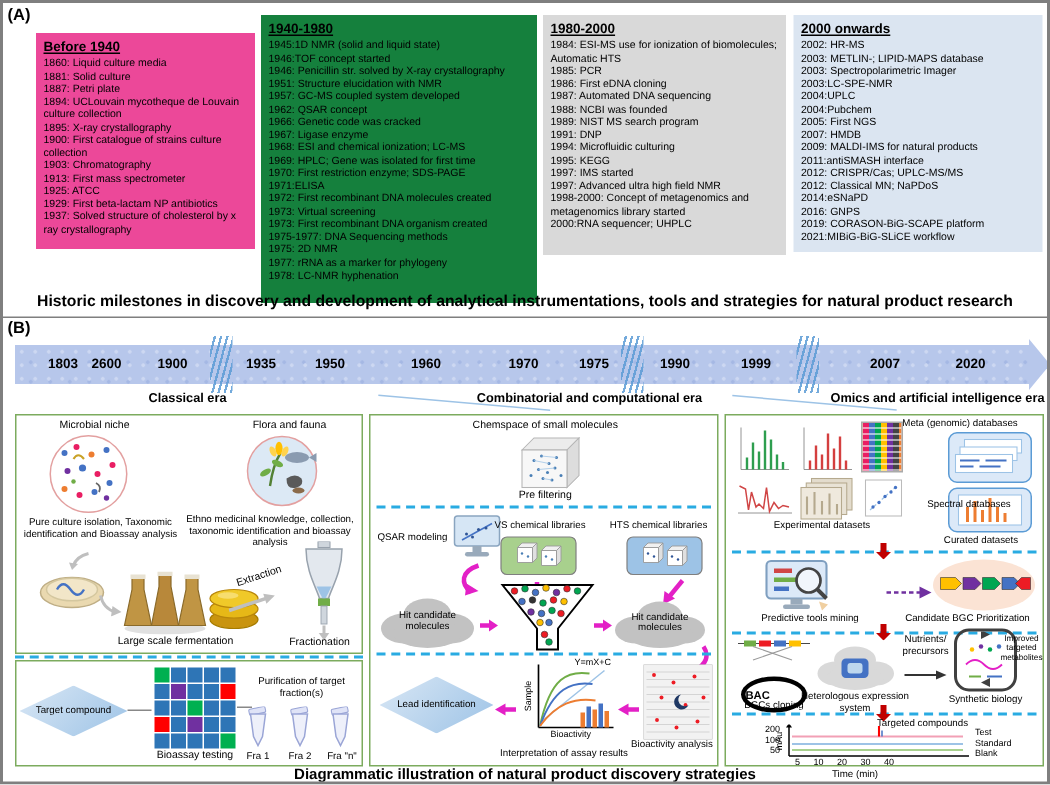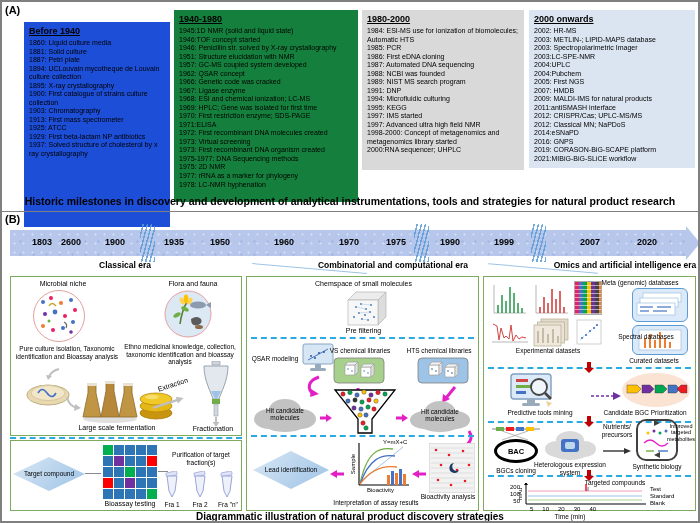--- a/index.html
+++ b/index.html
@@ -51,21 +51,21 @@
   #xtk div{font-size:6px;line-height:1;}
   .serlbl{position:absolute;font-size:6px;line-height:1;}
 </style>
 </head>
 <body>
 
 <div class="fig">
 
   <div class="panel-label" style="left:3px;top:2px">(A)</div>
 
-  <div class="mbox" style="left:22px;top:20px;width:146px;height:205px;background:#1d4ed8">
+  <div class="mbox" style="left:22px;top:20px;width:146px;height:144px;background:#ec4899">
     <div class="mtitle">Before 1940</div>
     <div>
         <div>1860: Liquid culture media</div>
         <div>1881: Solid culture</div>
         <div>1887: Petri plate</div>
         <div>1894: UCLouvain mycotheque de Louvain culture collection</div>
         <div>1895: X-ray crystallography</div>
         <div>1900: First catalogue of strains culture collection</div>
         <div>1903: Chromatography</div>
         <div>1913: First mass spectrometer</div>
@@ -703,21 +703,21 @@
       <svg width="52" height="16">
         <line x1="2" y1="4" x2="50" y2="4" stroke="#333" stroke-width="0.6"></line>
         <rect x="6" y="2" width="8" height="4" fill="#70ad47"></rect>
           <rect x="16" y="2" width="8" height="4" fill="#ed1c24"></rect>
           <rect x="26" y="2" width="8" height="4" fill="#4472c4"></rect>
           <rect x="36" y="2" width="8" height="4" fill="#ffc000"></rect>
         <line x1="12" y1="6" x2="38" y2="15" stroke="#999" stroke-width="0.7"></line>
           <line x1="38" y1="6" x2="12" y2="15" stroke="#999" stroke-width="0.7"></line>
       </svg>
     </div>
-    <div class="abs" style="left:10px;top:162px;width:44px;height:24px;border:3.5px solid #000;border-radius:50%;display:flex;align-items:center;justify-content:center">
+    <div class="abs" style="left:10px;top:174px;width:44px;height:24px;border:3.5px solid #000;border-radius:50%;display:flex;align-items:center;justify-content:flex-start">
       <span style="font-size:7.5px;font-weight:bold">BAC</span>
     </div>
     <div class="lbl" style="left:0px;top:190px;width:64px">BGCs cloning</div>
     <div class="abs" style="left:58px;top:150px">
       <svg width="56" height="34">
           <g fill="#d9d9d9">
             <ellipse cx="15" cy="22" rx="12" ry="8"></ellipse>
             <ellipse cx="28" cy="13" rx="14" ry="9"></ellipse>
             <ellipse cx="42" cy="22" rx="12" ry="8"></ellipse>
             <ellipse cx="28" cy="25" rx="19" ry="8"></ellipse>

